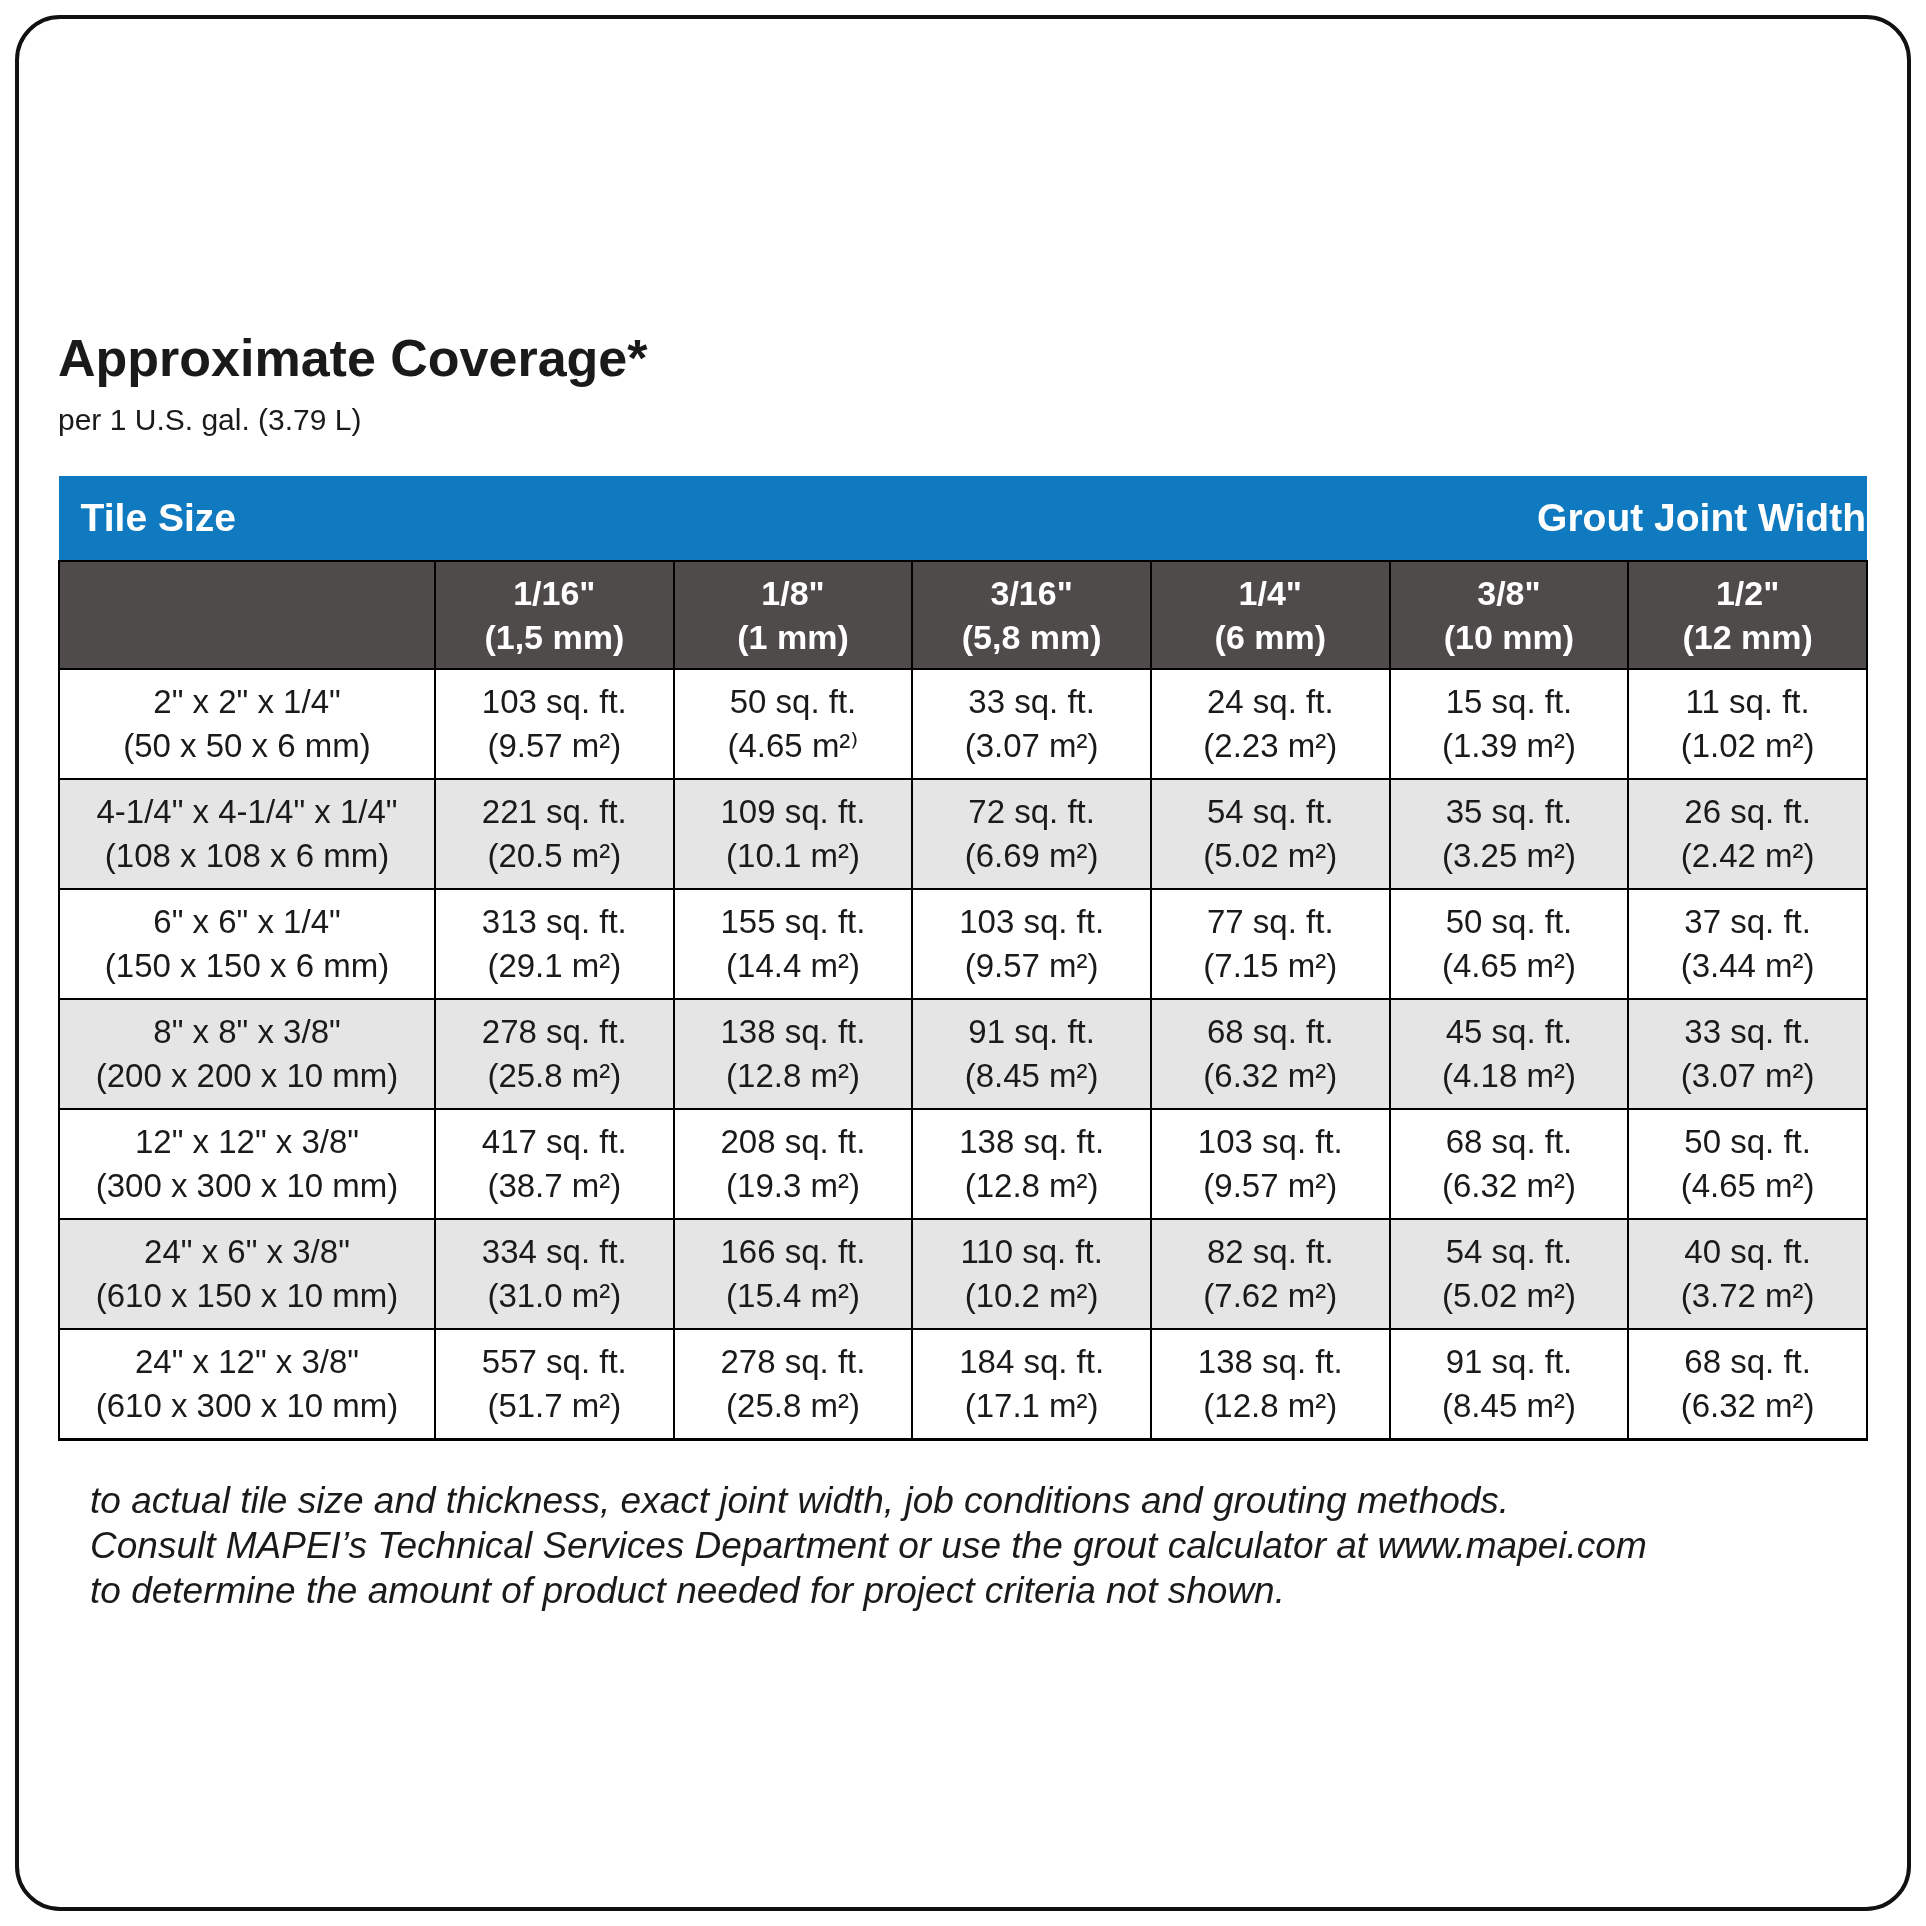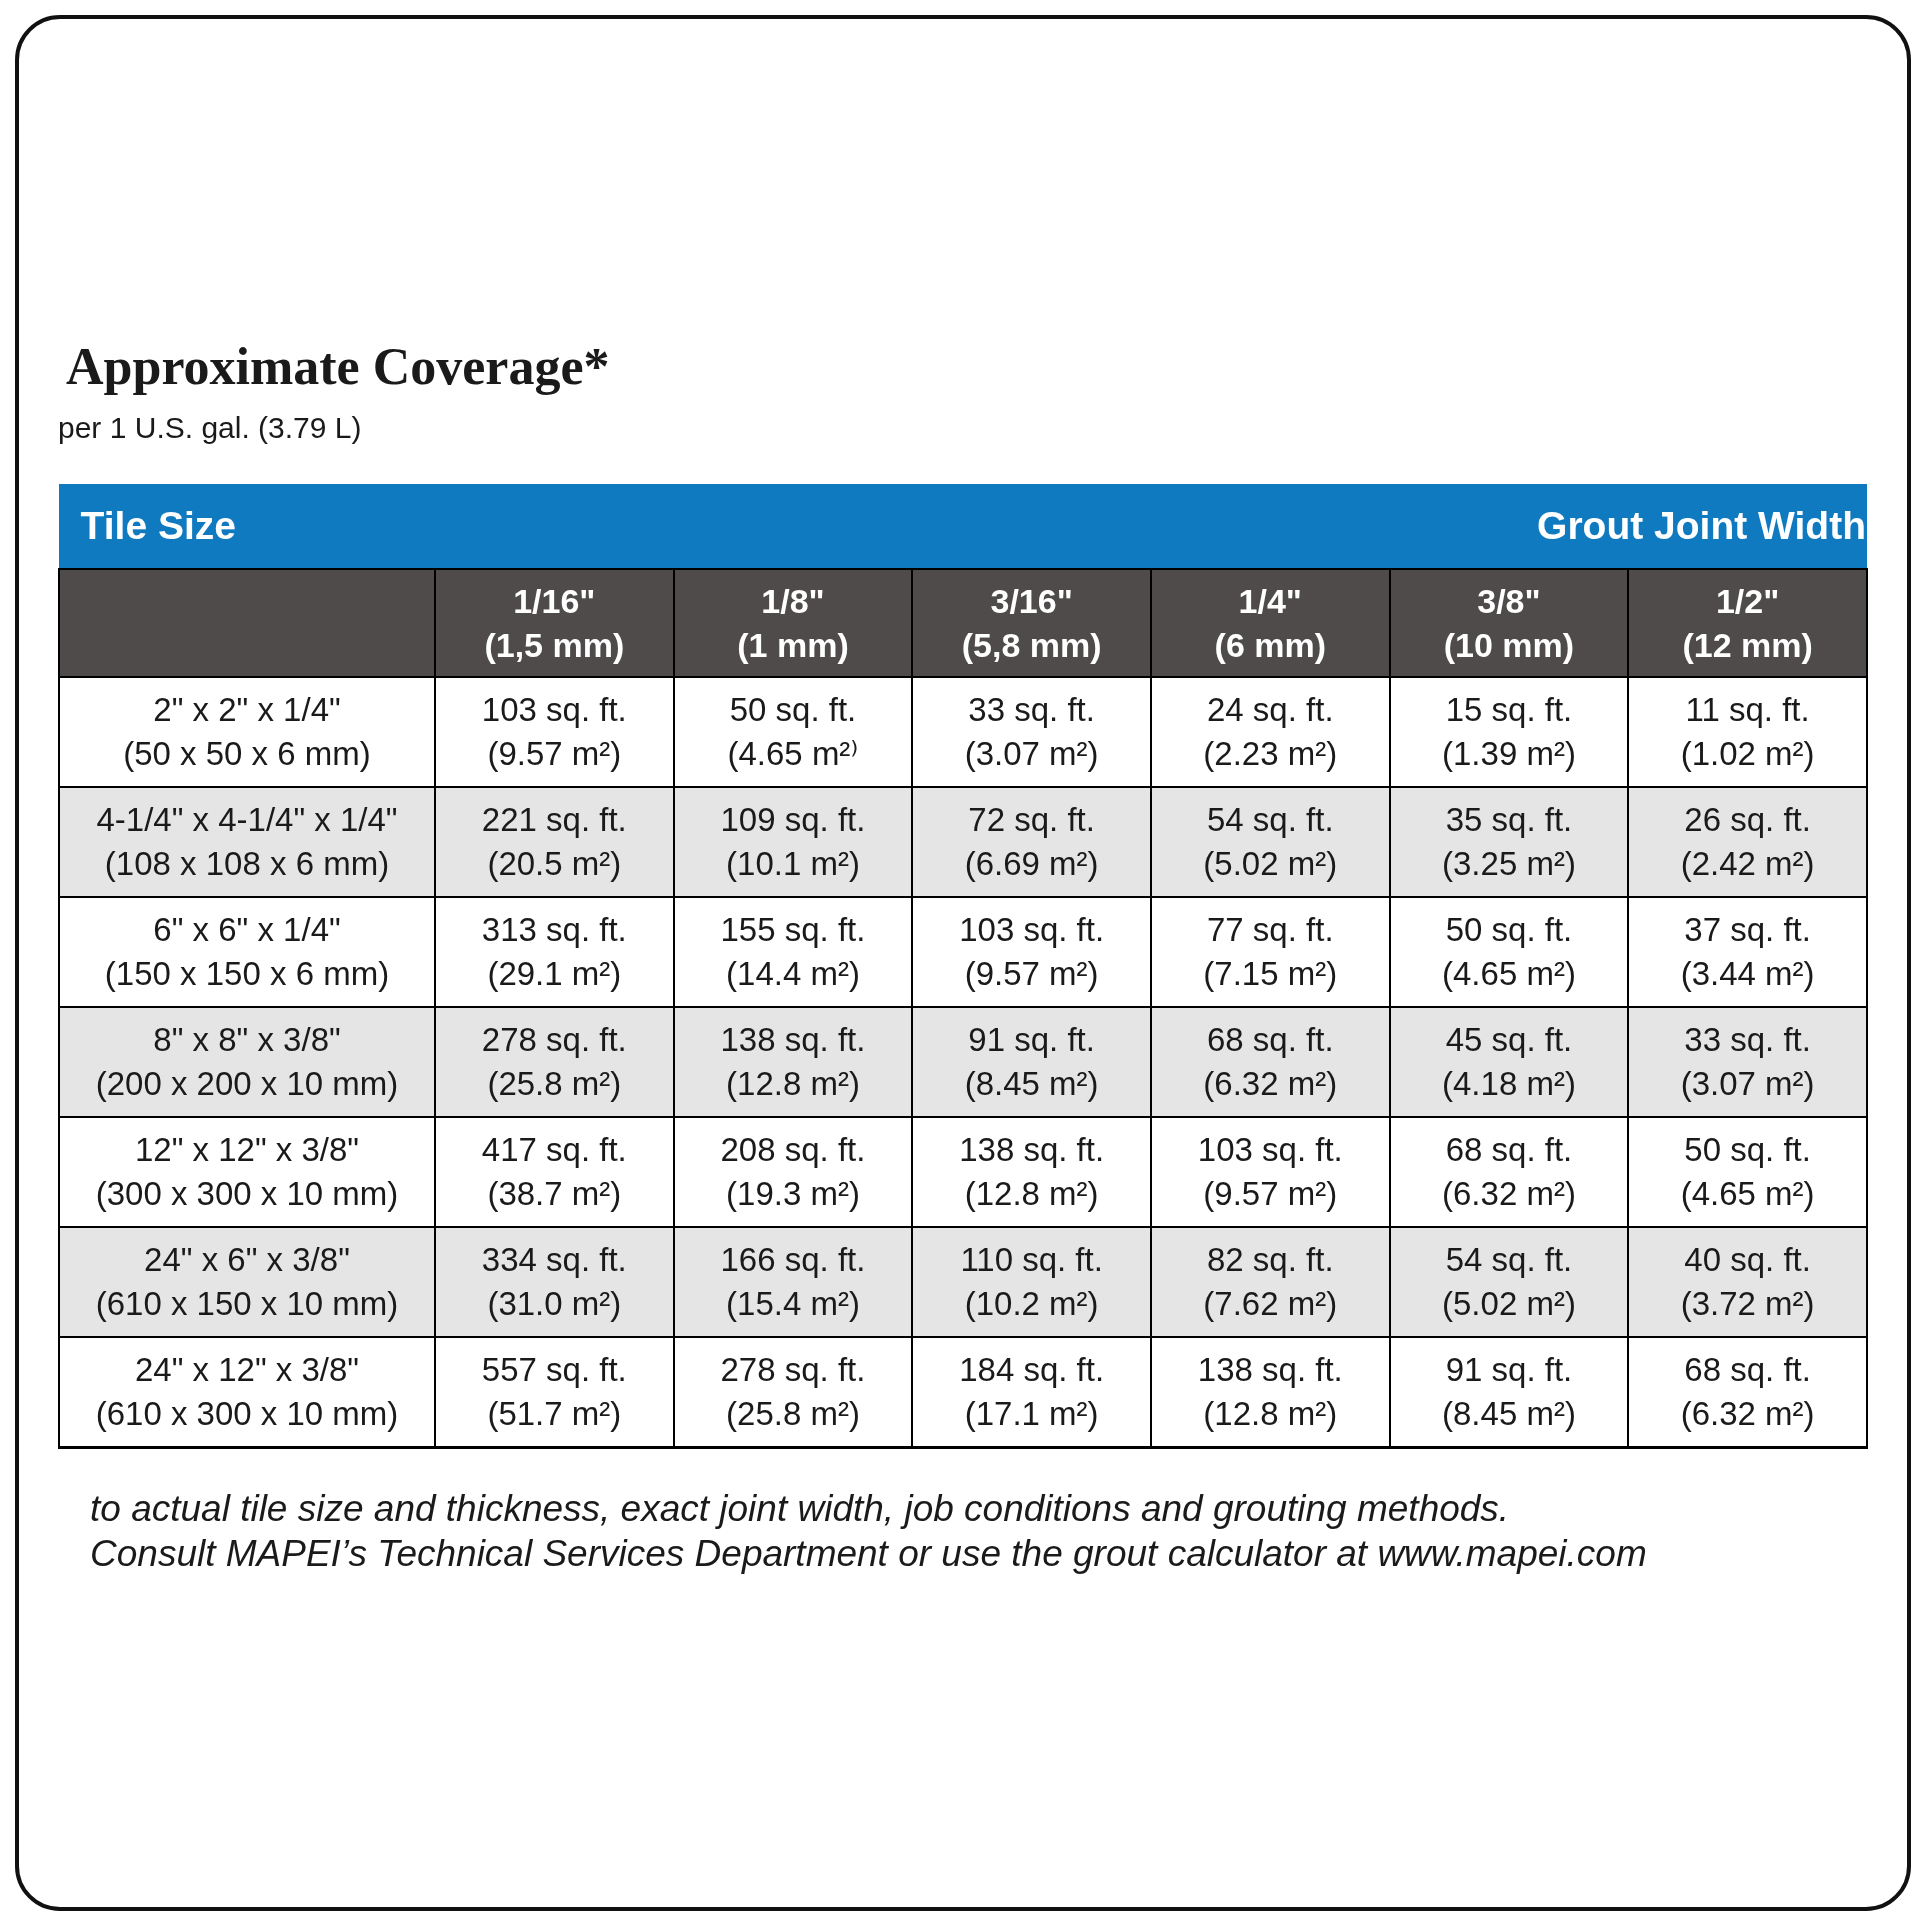--- a/index.html
+++ b/index.html
@@ -17,21 +17,21 @@
   }
   .frame{
     position:absolute;left:15.4px;top:15.4px;right:15.4px;bottom:15.4px;
     border:4.6px solid #111111;border-radius:45px;pointer-events:none;
   }
   .content{
     position:absolute;left:58px;right:58px;top:0;
     padding-top:330px;
   }
   .title{
-    font-size:52px;line-height:57px;font-weight:700;margin:8px;letter-spacing:0;font-family:Liberation Serif, serif;
+    font-size:52px;line-height:57px;font-weight:700;margin:0;letter-spacing:0;
   }
   .subtitle{
     font-size:30px;line-height:48px;font-weight:400;margin:9.2px 0 0 0;
   }
   table.coverage{
     width:100%;border-collapse:collapse;table-layout:fixed;margin-top:32px;
   }
   col.tile-col{width:376px;}
   
   tr.head-row th{
@@ -333,16 +333,17 @@
         <span class="line">68 sq. ft.</span>
         <span class="line">(6.32 m²)</span>
       </td>
     </tr>
   </tbody>
     </table>
 
   <div class="footnote">
     <div class="fn-line">to actual tile size and thickness, exact joint width, job conditions and grouting methods.</div>
     <div class="fn-line">Consult MAPEI’s Technical Services Department or use the grout calculator at www.mapei.com</div>
+    <div class="fn-line">to determine the amount of product needed for project criteria not shown.</div>
   </div>
 
 </div>
 
 
 </body></html>

